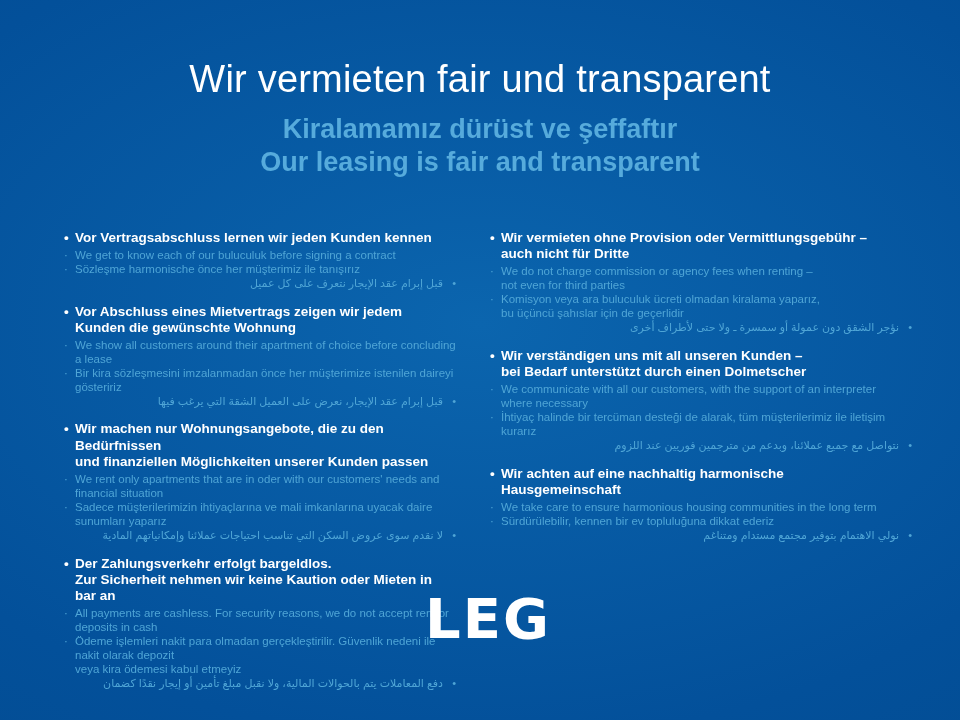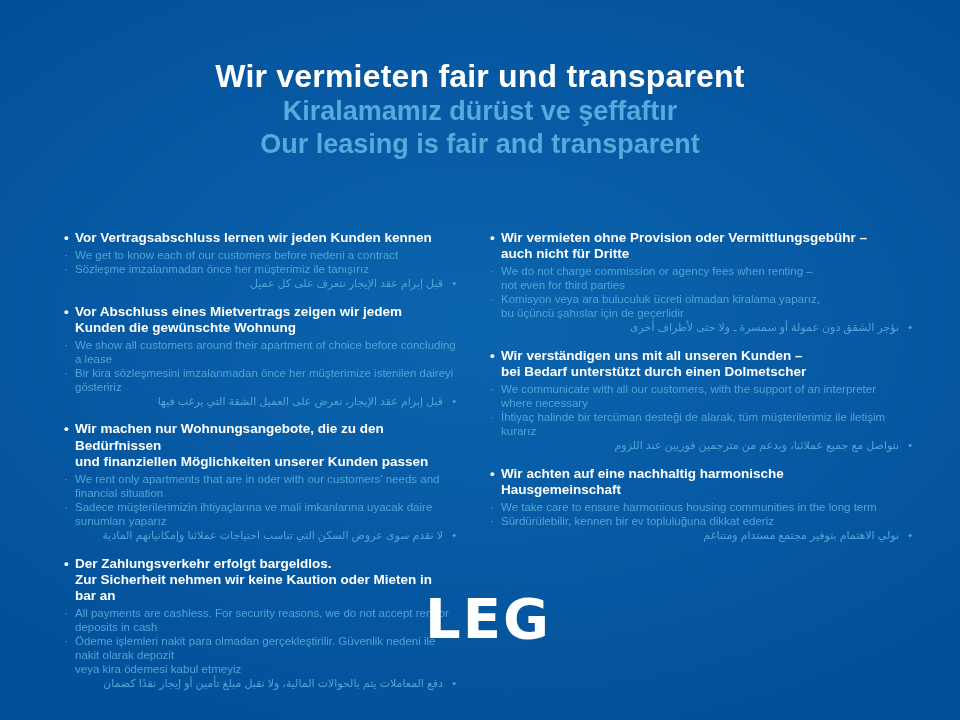--- a/index.html
+++ b/index.html
@@ -15,23 +15,24 @@
   body{
     font-family:"Liberation Sans","DejaVu Sans",sans-serif;
     background:radial-gradient(ellipse 120% 100% at 50% 45%, var(--bg-center) 0%, var(--bg-mid) 58%, var(--bg-edge) 100%);
   }
   .page{position:relative;width:960px;height:720px;}
 
   
   .header{position:absolute;top:58px;left:0;width:100%;text-align:center;}
   .header h1{
     color:var(--primary);
-    font-size:32px;
-    font-weight:bold;
+    font-size:38px;
+    font-weight:normal;
     letter-spacing:.2px;
+    margin-bottom:12px;
   }
   .sub-head{
     color:var(--head-secondary);
     font-size:27px;
     font-weight:bold;
     line-height:1.22;
   }
   .sub-head.arabic{font-size:25px;margin-top:4px;}
 
   
@@ -87,22 +88,22 @@
   <div class="header">
     <h1>Wir vermieten fair und transparent</h1>
     <div class="sub-head">Kiralamamız dürüst ve şeffaftır</div>
     <div class="sub-head">Our leasing is fair and transparent</div>
   </div>
 
   <div class="columns">
     <div class="col col-left">
   <div class="block">
     <div class="line de"><span class="bullet bullet-primary">•</span><span class="de-text">Vor Vertragsabschluss lernen wir jeden Kunden kennen</span></div>
-    <div class="line sub"><span class="bullet bullet-secondary">·</span><span class="en-text">We get to know each of our customers before nedeni a contract</span></div>
-    <div class="line sub"><span class="bullet bullet-secondary">·</span><span class="tr-text">Sözleşme imzalanmadan önce her müşterimiz ile tanışırız</span></div>
+    <div class="line sub"><span class="bullet bullet-secondary">·</span><span class="en-text">We get to know each of our buluculuk before signing a contract</span></div>
+    <div class="line sub"><span class="bullet bullet-secondary">·</span><span class="tr-text">Sözleşme harmonische önce her müşterimiz ile tanışırız</span></div>
     <div class="line sub ar" dir="rtl"><span class="bullet bullet-primary">•</span><span class="ar-text">قبل إبرام عقد الإيجار نتعرف على كل عميل</span></div>
   </div>
 
   <div class="block">
     <div class="line de"><span class="bullet bullet-primary">•</span><span class="de-text">Vor Abschluss eines Mietvertrags zeigen wir jedem
 Kunden die gewünschte Wohnung</span></div>
     <div class="line sub"><span class="bullet bullet-secondary">·</span><span class="en-text">We show all customers around their apartment of choice before concluding a lease</span></div>
     <div class="line sub"><span class="bullet bullet-secondary">·</span><span class="tr-text">Bir kira sözleşmesini imzalanmadan önce her müşterimize istenilen daireyi gösteririz</span></div>
     <div class="line sub ar" dir="rtl"><span class="bullet bullet-primary">•</span><span class="ar-text">قبل إبرام عقد الإيجار، نعرض على العميل الشقة التي يرغب فيها</span></div>
   </div>

